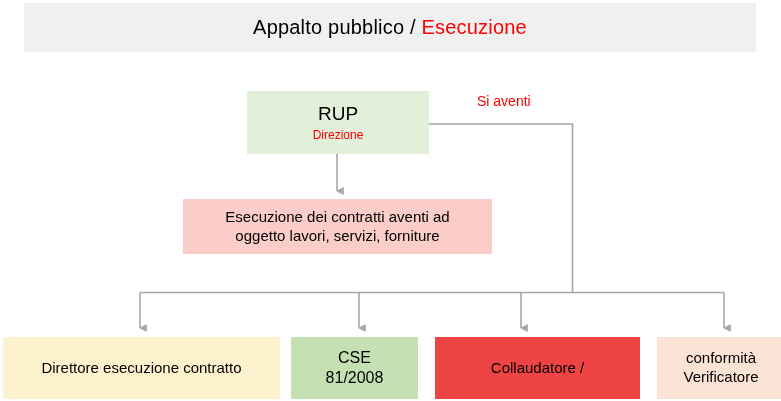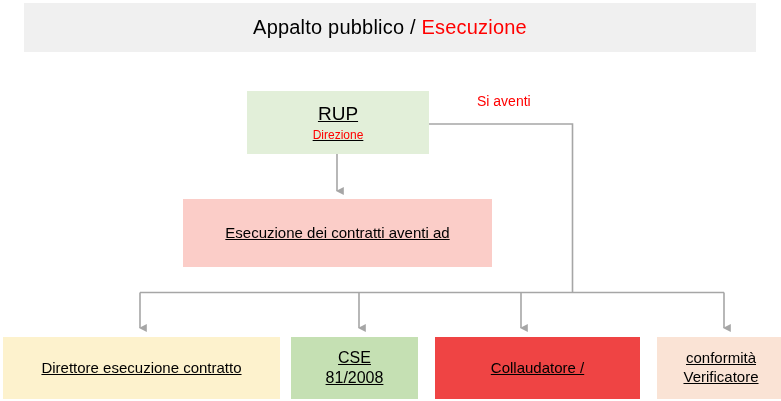--- a/index.html
+++ b/index.html
@@ -46,21 +46,20 @@
   .node {
     position: absolute;
     box-sizing: border-box;
     display: flex;
     flex-direction: column;
     align-items: center;
     justify-content: center;
     text-align: center;
     color: #000000;
     line-height: 1.25;
-    text-decoration: underline;
   }
   .node .line {
     display: block;
     white-space: pre;
   }
 
   
   #node-rup {
     left: 247px;
     top: 91px;
@@ -69,21 +68,21 @@
     background: #e2efd9;
   }
   #node-rup .l1 { font-size: 19px; }
   #node-rup .l2 { font-size: 12px; color: #ff0000; margin-top: 2px; }
 
   
   #node-esecuzione {
     left: 183px;
     top: 199px;
     width: 309px;
-    height: 68px;
+    height: 55px;
     background: #fbcdc8;
   }
   #node-esecuzione .line { font-size: 15px; }
 
   
   #node-direttore {
     left: 3px;
     top: 337px;
     width: 277px;
     height: 62px;
@@ -185,20 +184,21 @@
 
   <div class="edge-label" id="label-si-avvale">Si aventi</div>
 
   <div class="node" id="node-rup">
     <span class="line l1">RUP</span>
     <span class="line l2">Direzione</span>
   </div>
 
   <div class="node" id="node-esecuzione">
     <span class="line">Esecuzione dei contratti aventi ad</span>
+    <span class="line">oggetto lavori, servizi, forniture</span>
   </div>
 
   <div class="node" id="node-direttore">
     <span class="line">Direttore esecuzione contratto</span>
   </div>
 
   <div class="node" id="node-cse">
     <span class="line">CSE</span>
     <span class="line">81/2008</span>
   </div>

